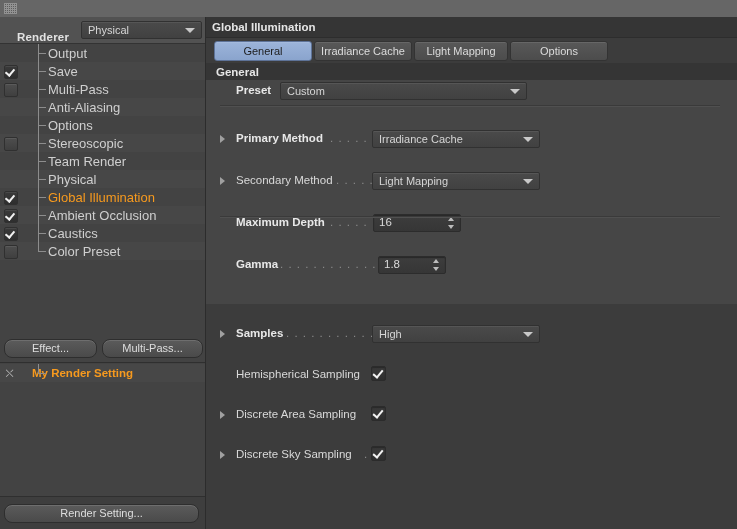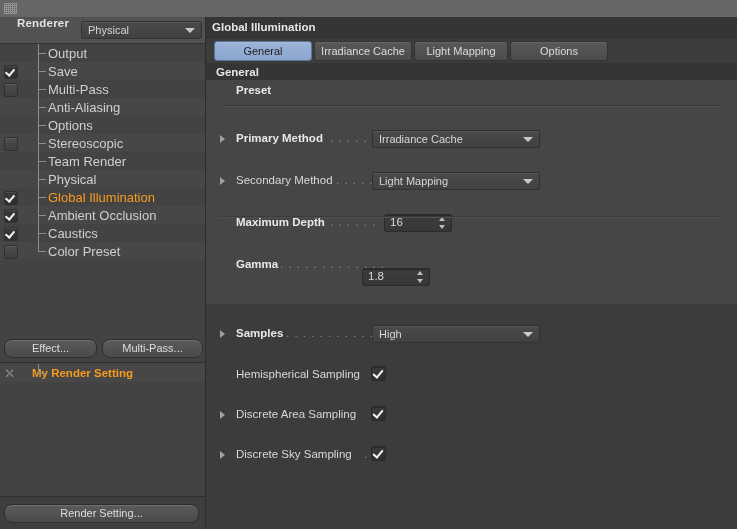--- a/index.html
+++ b/index.html
@@ -48,21 +48,21 @@
     background: #434343;
     border-right: 1px solid #2c2c2c;
   }
   .renderer-row {
     position: absolute;
     left: 0; top: 0;
     width: 205px; height: 26px;
     background: #525252;
     border-bottom: 1px solid #333;
     display: flex;
-    align-items: flex-start;
+    align-items: flex-end;
   }
   .renderer-label {
     margin-left: 17px;
     font-weight: bold;
     font-size: 11.5px;
     color: #e2e2e2;
     letter-spacing: .2px;
   }
   .dropdown {
     position: relative;
@@ -507,20 +507,24 @@
       </div>
 
     <div class="group-header">
       <span>General</span>
     </div>
 
     <div class="content">
 
       <div class="field-row" style="top:0;">
         <span class="lbl bold" style="left:30px;">Preset</span>
+        <div class="dropdown" style="position:absolute;left:74px;top:2px;width:245px;">
+          <span class="dd-text">Custom</span>
+          <span class="dd-arrow"></span>
+        </div>
       </div>
 
       <div class="divider" style="top:25px;"></div>
 
       <div class="field-row" style="top:27px;">
         <span class="tri"></span>
         <span class="lbl bold" style="left:30px;">Primary Method</span>
         <span class="dots" style="left:124px;">. . . . . .</span>
         <div class="dropdown" style="position:absolute;left:166px;top:2px;width:166px;">
           <span class="dd-text">Irradiance Cache</span>
@@ -534,30 +538,30 @@
         <span class="dots" style="left:130px;top:25px;">. . . . . .</span>
         <div class="dropdown" style="position:absolute;left:166px;top:23px;width:166px;">
           <span class="dd-text">Light Mapping</span>
           <span class="dd-arrow"></span>
         </div>
       </div>
 
       <div class="field-row" style="top:27px;">
         <span class="lbl bold" style="left:30px;top:46px;">Maximum Depth</span>
         <span class="dots" style="left:124px;top:46px;">. . . . . .</span>
-        <div class="numfield" style="left:178px;top:44px;width:66px;">
+        <div class="numfield" style="left:167px;top:44px;width:66px;padding-left:20px;">
           <span class="nv">16</span>
           <span class="spin"></span>
         </div>
       </div>
 
       <div class="field-row" style="top:27px;">
         <span class="lbl bold" style="left:30px;top:67px;">Gamma</span>
         <span class="dots" style="left:74px;top:67px;">. . . . . . . . . . . . .</span>
-        <div class="numfield" style="left:156px;top:65px;width:66px;margin-top:12px;">
+        <div class="numfield" style="left:172px;top:65px;width:66px;">
           <span class="nv">1.8</span>
           <span class="spin"></span>
         </div>
       </div>
 
       <div class="divider" style="top:136px;"></div>
 
       <div class="field-row" style="top:138px;">
         <span class="tri"></span>
         <span class="lbl bold" style="left:30px;">Samples</span>

